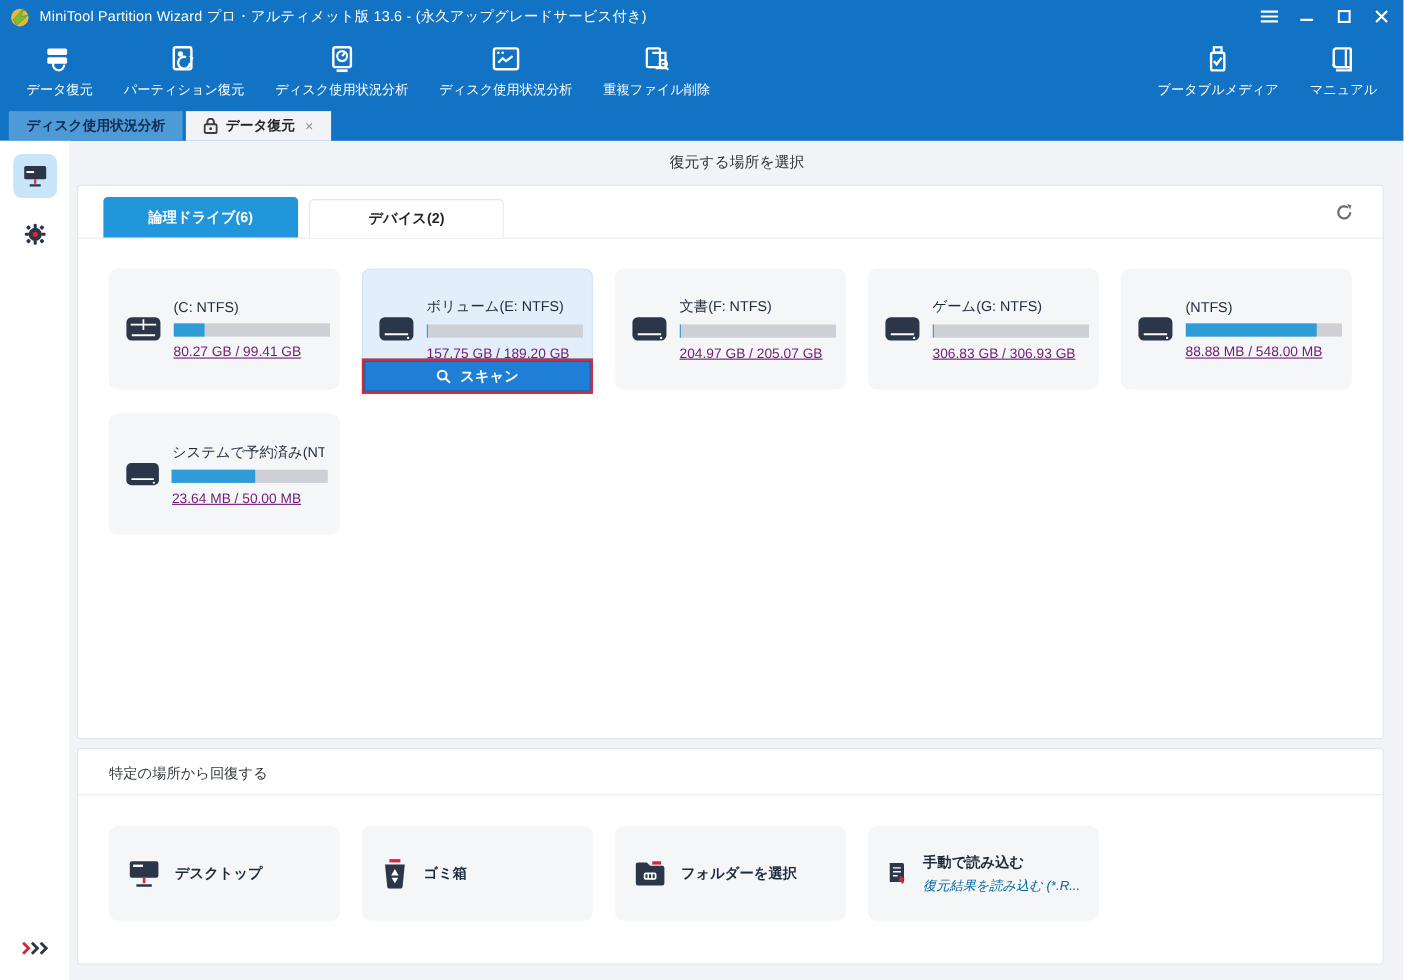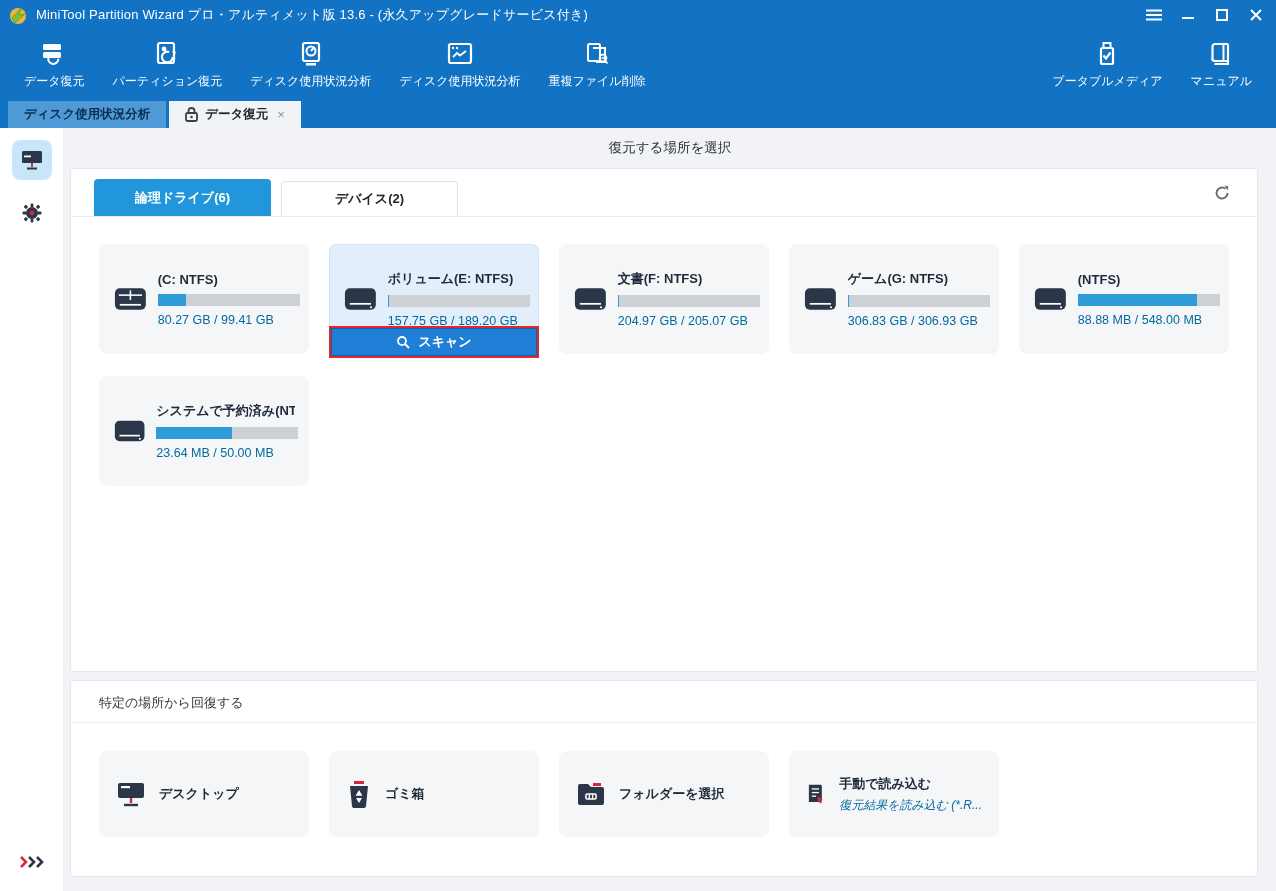--- a/index.html
+++ b/index.html
@@ -46,24 +46,24 @@
   .subtab { width:177px; display:flex; align-items:center; justify-content:center; font-size:13px; font-weight:bold; }
   .subtab.active { height:37px; background:#2196DB; color:#FFFFFF; border-radius:4px 4px 0 0; }
   .subtab.inactive { height:35px; background:#FFFFFF; color:#23272B; border:1px solid #DFE3E7; border-bottom:none; border-radius:4px 4px 0 0; }
   .refresh-btn { position:absolute; right:24px; bottom:12px; width:22px; height:22px; display:flex; align-items:center; justify-content:center; }
 
   .cards-wrap { padding:27px 28px; display:flex; flex-wrap:wrap; gap:22px 20px; }
   .drive-card { width:210px; height:110px; background:#F5F6F8; border-radius:8px; position:relative;
     display:flex; align-items:center; padding:0 14px; gap:10px; }
   .drive-card.selected { background:#E2EFFB; box-shadow:inset 0 0 0 1px #CFE3F6; }
   .drive-info { display:flex; flex-direction:column; gap:7px; min-width:0; }
-  .drive-name { font-size:13px; font-weight:bold; color:#1E2B3C; white-space:nowrap; overflow:hidden; }
+  .drive-name { font-size:13px; font-weight:normal; color:#1E2B3C; white-space:nowrap; overflow:hidden; }
   .bar { width:142px; height:12px; background:#CDD1D6; }
   .bar-fill { height:100%; background:#2F9CD8; }
-  .drive-size { font-size:12.5px; color:#0369a1; white-space:nowrap; }
+  .drive-size { font-size:12.5px; color:#701a75; white-space:nowrap;text-decoration:underline; }
   .scan-btn { position:absolute; left:0; right:0; bottom:-4px; height:32px; background:#1F7ED5;
     border:2px solid #E3242B; box-shadow:inset 0 0 0 1px #1461A5; display:flex; align-items:center; justify-content:center;
     gap:8px; color:#FFFFFF; font-size:13px; font-weight:bold; cursor:pointer; }
 
   .panel-recover { height:197px; margin-top:8px; }
   .recover-title { padding:13px 28px 10px 28px; font-size:13px; font-weight:normal; color:#33383D; border-bottom:1px solid #ECEEF0; }
   .recover-cards { padding:28px; display:flex; gap:20px; }
   .recover-card { width:210px; height:86px; background:#F5F6F8; border-radius:8px; display:flex; align-items:center; padding:0 17px; gap:13px; }
   .recover-label { font-size:13px; font-weight:bold; color:#1E2B3C; white-space:nowrap; }
   .recover-sub { font-size:12px; color:#0369a1; margin-top:4px; white-space:nowrap;font-style:italic; }

